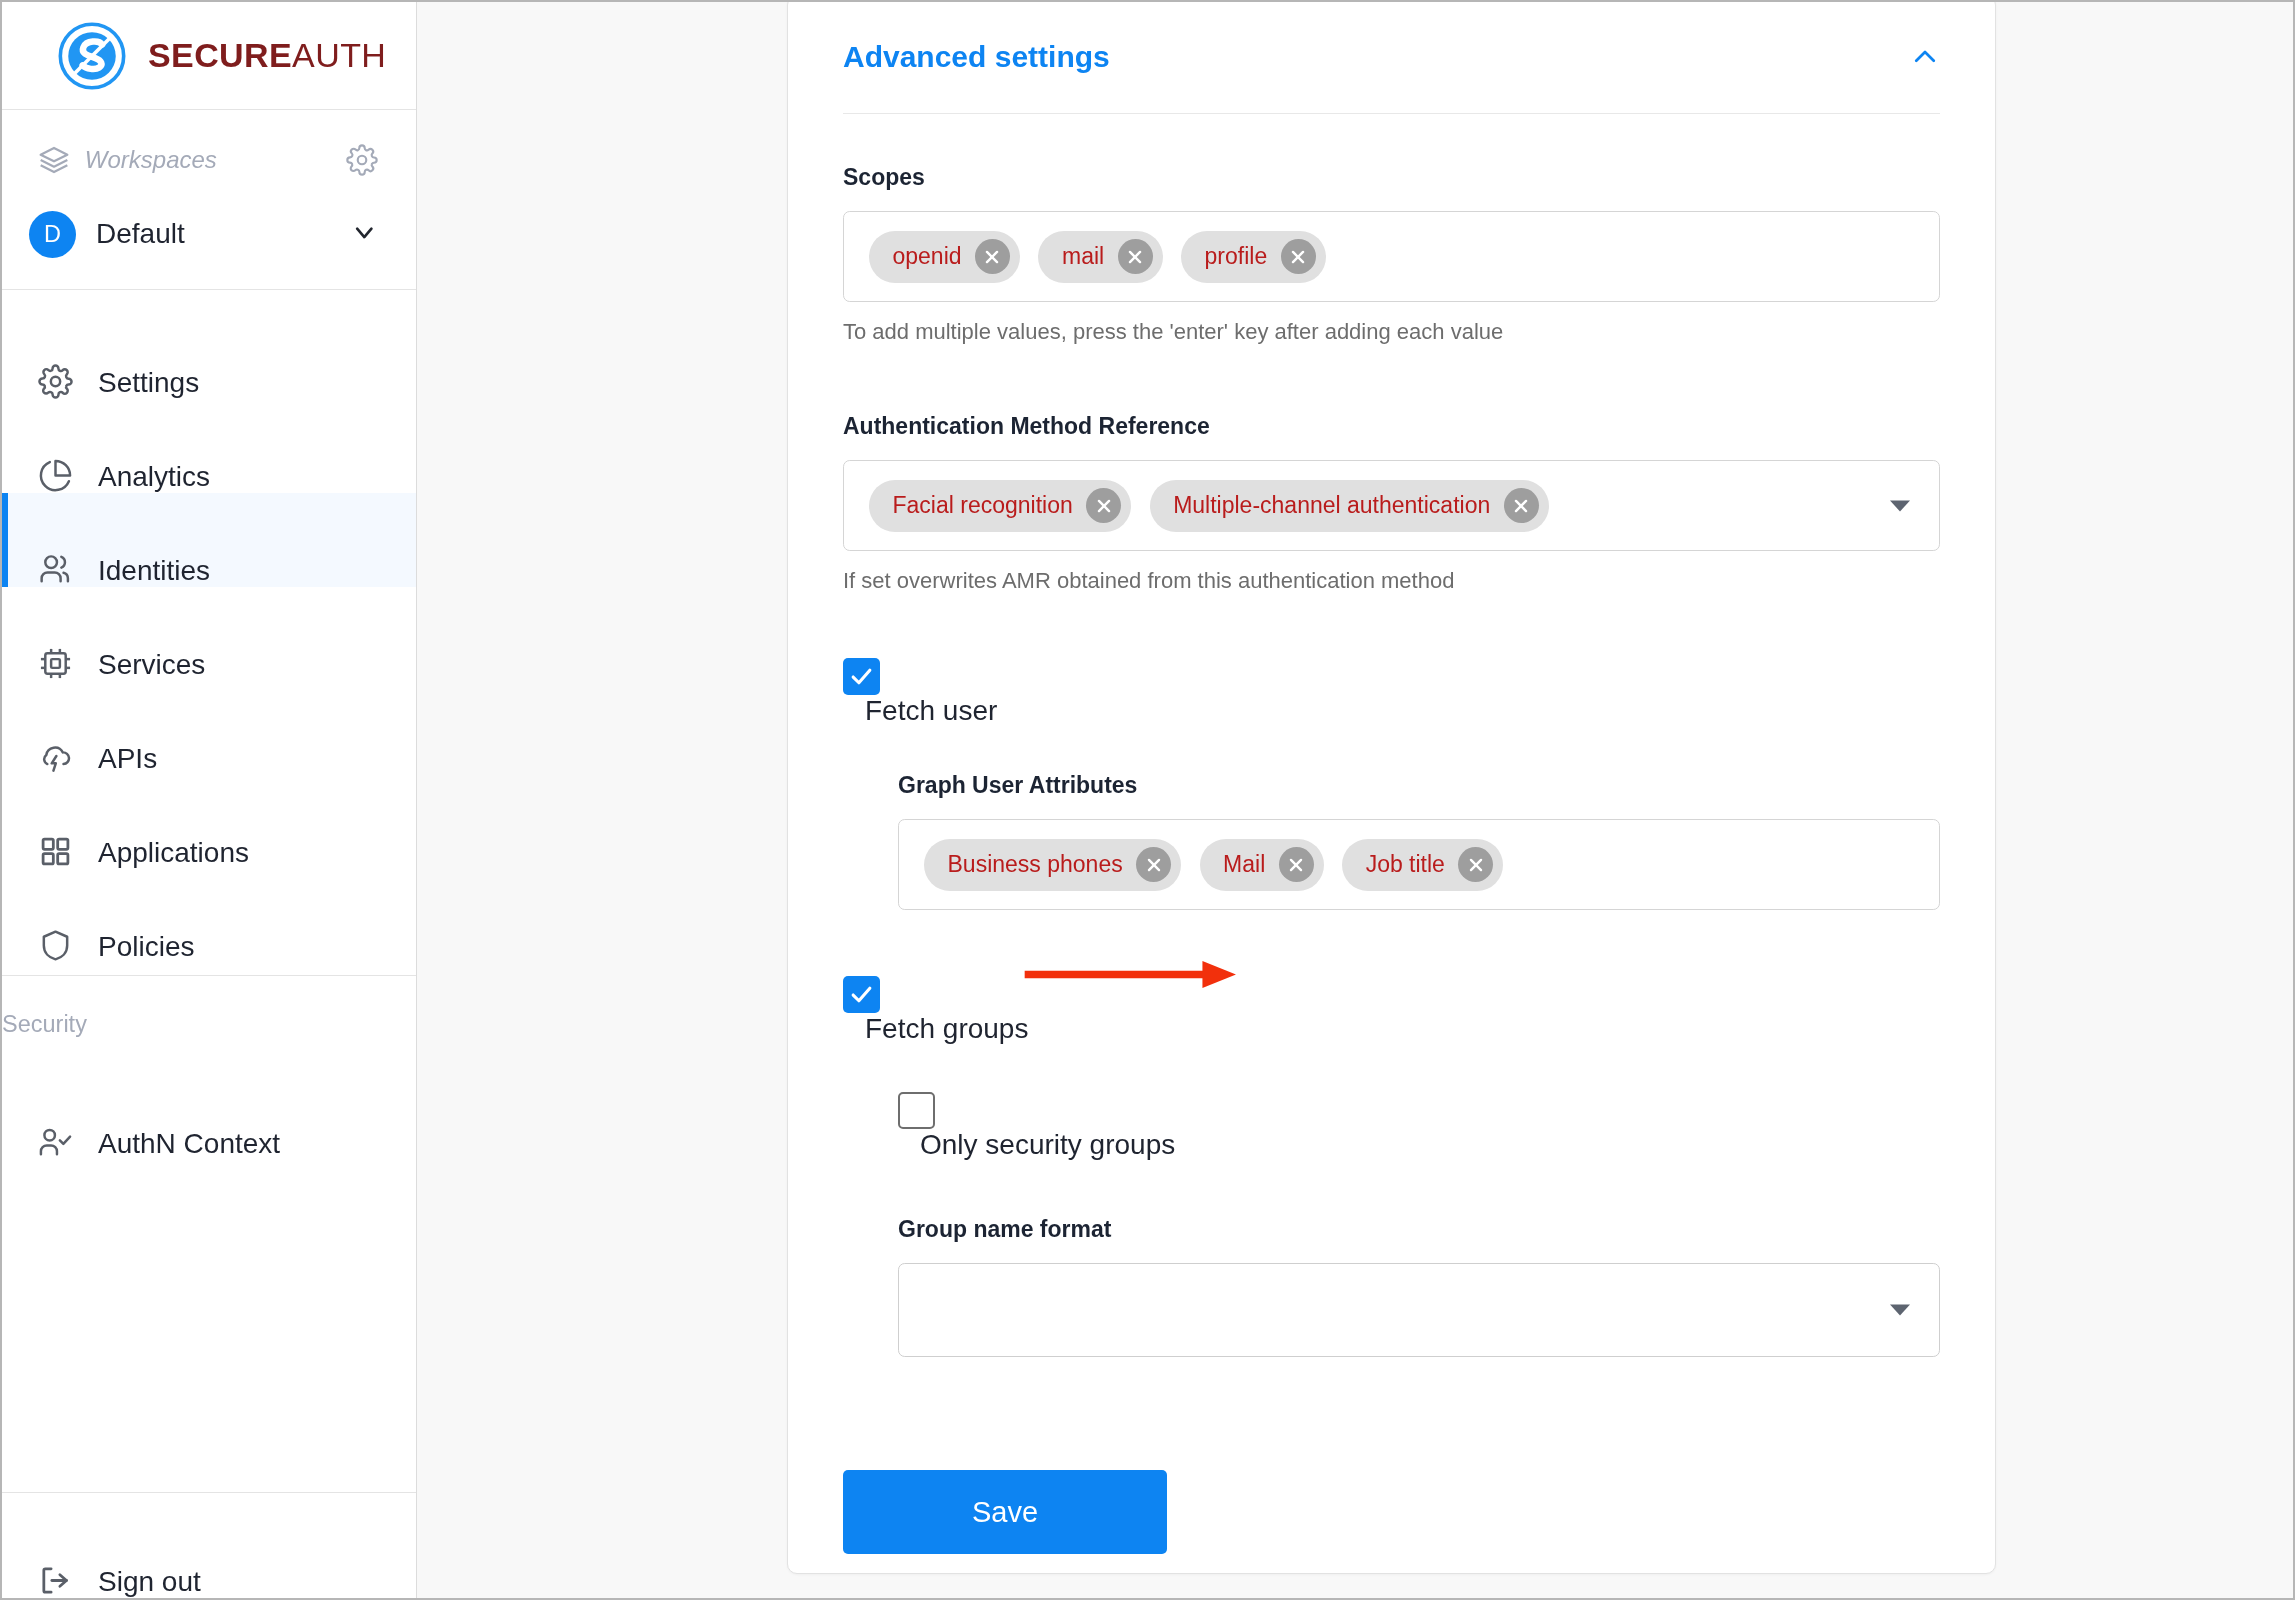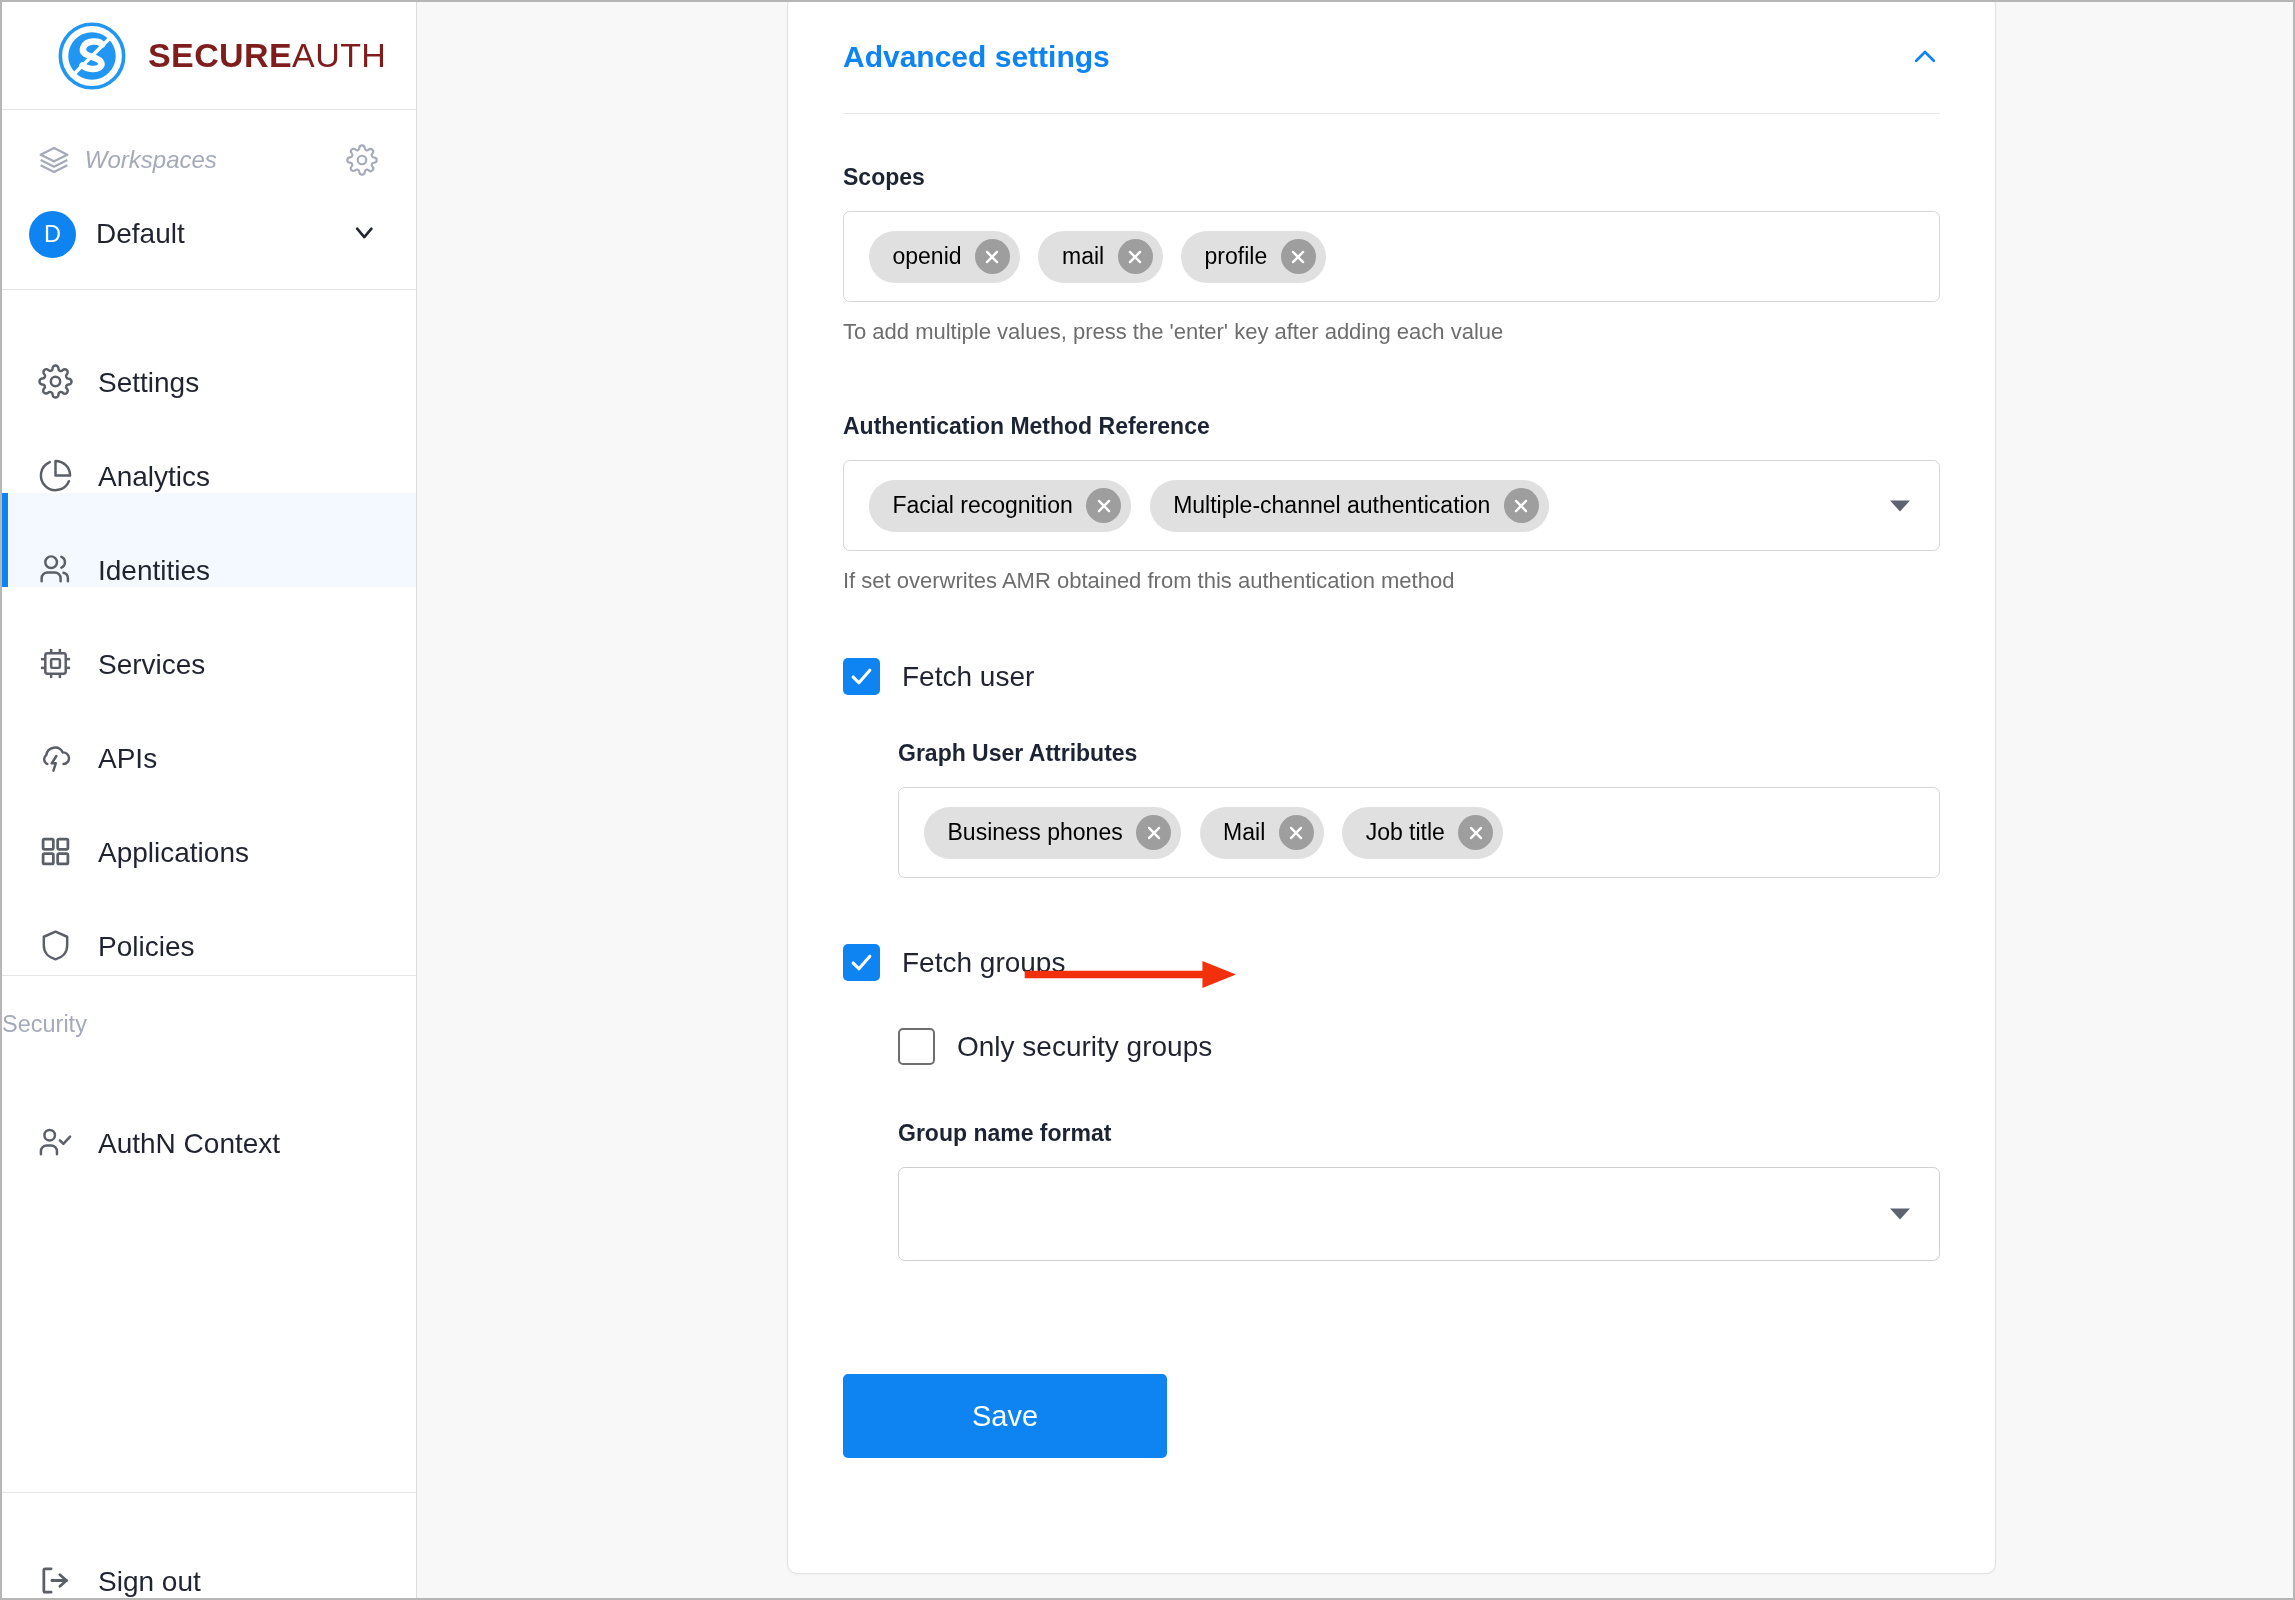--- a/index.html
+++ b/index.html
@@ -157,21 +157,21 @@
     gap: 18.5px;
     position: relative;
   }
   .chip {
     display: inline-flex; align-items: center;
     background: #e0e0e0;
     border-radius: 28.6px;
     height: 52px;
     padding: 0 10px 0 23.5px;
     font-size: 23px;
-    color: #000000;
+    color: #b91c1c;
     white-space: nowrap;
   }
   .chip .x {
     width: 35px; height: 35px; flex: 0 0 35px;
     margin-left: 13.4px;
     border-radius: 50%;
     background: #9e9e9e;
     display: flex; align-items: center; justify-content: center;
   }
   .hint {
@@ -180,21 +180,21 @@
   }
   .caret {
     position: absolute; right: 28.6px; top: 50%;
     transform: translateY(-50%);
     width: 0; height: 0;
     border-left: 10px solid transparent;
     border-right: 10px solid transparent;
     border-top: 11.8px solid #5d6470;
   }
 
-  .cb-row { display: flex; align-items: center; }
+  .cb-row { display: flex; align-items: flex-start; flex-direction: column; }
   .cbox {
     width: 37px; height: 37px; flex: 0 0 37px;
     border-radius: 5px;
     display: flex; align-items: center; justify-content: center;
   }
   .cbox.on { background: #0d84f2; }
   .cbox.off { background: #ffffff; border: 2.5px solid #6e6e6e; }
   .cb-label { margin-left: 22px; font-size: 28px; color: #1f2430; }
 
   .indent { margin-left: 55px; }

